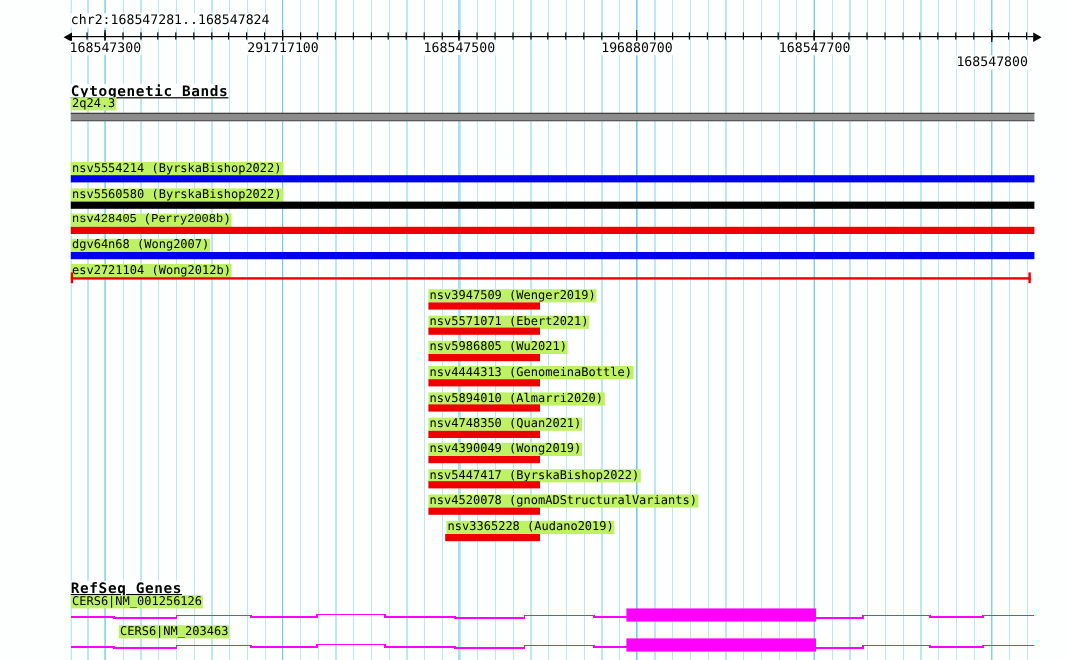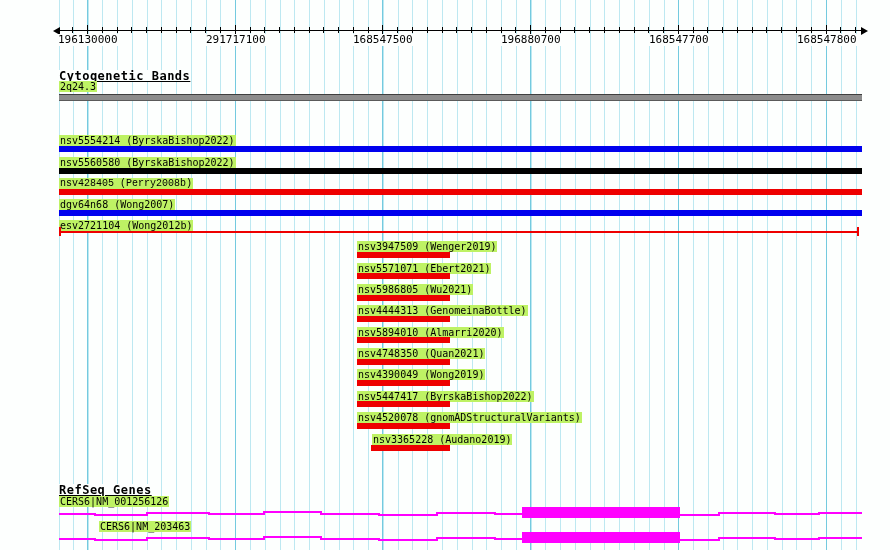--- a/index.html
+++ b/index.html
@@ -33,20 +33,21 @@
   <div class="grid-edge" style="left:59px"></div>
   <div id="grid-major-layer">
       <div class="grid-major" style="left: 87px;"></div>
       <div class="grid-major" style="left: 235px;"></div>
       <div class="grid-major" style="left: 382px;"></div>
       <div class="grid-major" style="left: 530px;"></div>
       <div class="grid-major" style="left: 678px;"></div>
       <div class="grid-major" style="left: 826px;"></div>
     </div>
 
+  <div class="ruler-title" style="left:59px;top:11px">chr2:168547281..168547824</div>
   <div class="ruler-line" style="left:59px;top:30px;width:802px"></div>
   <div class="arrow-left" style="left:53px;top:27px"></div>
   <div class="arrow-right" style="left:861px;top:27px"></div>
   <div id="ruler-ticks-layer">
       <div class="tick" style="left: 87px; top: 25px; height: 10px;"></div>
       <div class="tick" style="left: 235px; top: 25px; height: 10px;"></div>
       <div class="tick" style="left: 382px; top: 25px; height: 10px;"></div>
       <div class="tick" style="left: 530px; top: 25px; height: 10px;"></div>
       <div class="tick" style="left: 678px; top: 25px; height: 10px;"></div>
       <div class="tick" style="left: 826px; top: 25px; height: 10px;"></div>
@@ -99,26 +100,26 @@
       <div class="tick" style="left: 752px; top: 27px; height: 6px;"></div>
       <div class="tick" style="left: 766px; top: 27px; height: 6px;"></div>
       <div class="tick" style="left: 781px; top: 27px; height: 6px;"></div>
       <div class="tick" style="left: 796px; top: 27px; height: 6px;"></div>
       <div class="tick" style="left: 811px; top: 27px; height: 6px;"></div>
       <div class="tick" style="left: 826px; top: 27px; height: 6px;"></div>
       <div class="tick" style="left: 840px; top: 27px; height: 6px;"></div>
       <div class="tick" style="left: 855px; top: 27px; height: 6px;"></div>
     </div>
   <div id="ruler-labels-layer">
-      <div class="tick-label" style="left: 58px; top: 34px;">196130000</div>
+      <div class="tick-label" style="left: 58px; top: 34px;">168547300</div>
       <div class="tick-label" style="left: 206px; top: 34px;">291717100</div>
       <div class="tick-label" style="left: 353px; top: 34px;">168547500</div>
       <div class="tick-label" style="left: 501px; top: 34px;">196880700</div>
       <div class="tick-label" style="left: 649px; top: 34px;">168547700</div>
-      <div class="tick-label" style="left: 797px; top: 34px;">168547800</div>
+      <div class="tick-label" style="left: 797px; top: 46px;">168547800</div>
     </div>
 
   <div class="hdr" style="left:59px;top:70px">Cytogenetic Bands</div>
   <div class="lbl" style="left:59px;top:81px">2q24.3</div>
   <div class="cyto-band" style="left:59px;top:94px;width:803px;height:5px"></div>
 
   <div id="variants-layer">
       <div class="lbl" style="left: 59px; top: 135px;">nsv5554214 (ByrskaBishop2022)</div>
       <div class="vbar" style="left: 59px; top: 146px; width: 803px; background: rgb(0, 0, 238);"></div>
       <div class="lbl" style="left: 59px; top: 157px;">nsv5560580 (ByrskaBishop2022)</div>

